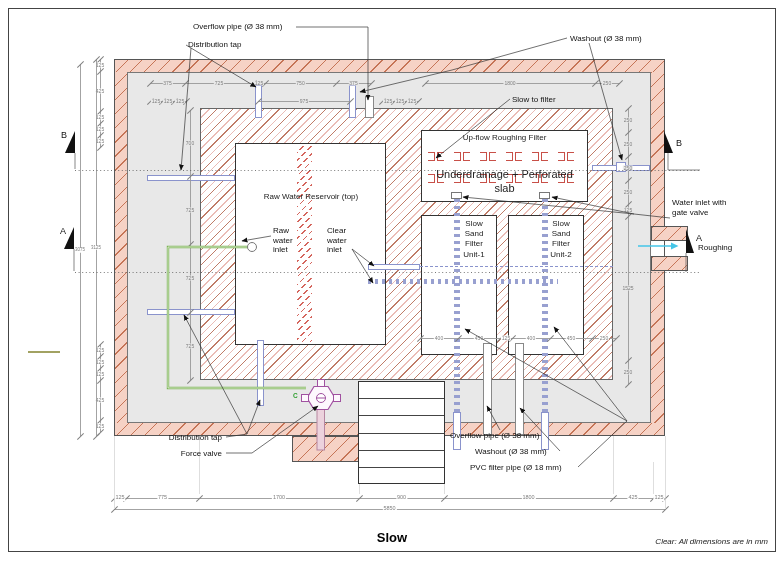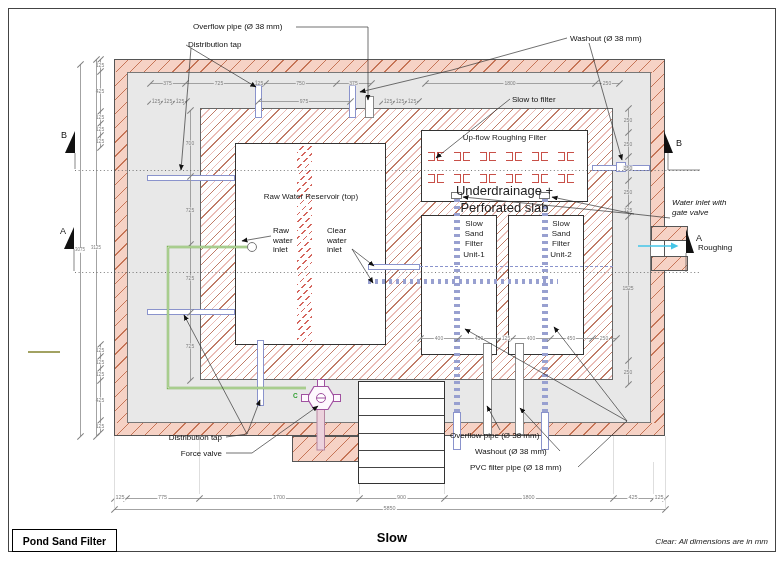--- a/index.html
+++ b/index.html
@@ -91,21 +91,21 @@
         <span class="bk bk-r"></span>
         <span class="bk bk-l"></span>
         <span class="bk bk-r"></span>
         <span class="bk bk-l"></span>
         <span class="bk bk-r"></span>
       </div>
     </div>
 
   <div class="abs room-label" style="left:240px;top:192px;width:142px">Raw Water Reservoir (top)</div>
   <div class="abs room-label" style="left:425px;top:133px;width:159px">Up-flow Roughing Filter</div>
-  <div class="abs room-label" style="left:425px;top:183px;width:159px;font-size:13px">Underdrainage + Perforated slab</div>
+  <div class="abs room-label" style="left:425px;top:167px;width:159px;font-size:11px">Underdrainage + Perforated slab</div>
   <div class="abs room-label" style="left:452px;top:219px;width:44px">Slow
 Sand
 Filter
 Unit-1</div>
   <div class="abs room-label" style="left:539px;top:219px;width:44px">Slow
 Sand
 Filter
 Unit-2</div>
 
   <div class="abs pipe" style="left:255px;top:85px;width:7px;height:33px"></div>
@@ -288,21 +288,21 @@
         <span class="lbl" style="background: rgb(232, 232, 232); left: 628px; top: 210px;">125</span>
         <span class="lbl" style="background: rgb(232, 232, 232); left: 628px; top: 288px;">1525</span>
         <span class="lbl" style="background: rgb(232, 232, 232); left: 628px; top: 372px;">250</span>
       </div>
     </div>
   <div id="callouts">
       <div class="callout" style="top: 22px; left: 193px;">Overflow pipe (Ø 38 mm)</div>
       <div class="callout" style="top: 40px; left: 188px;">Distribution tap</div>
       <div class="callout" style="top: 34px; left: 570px;">Washout (Ø 38 mm)</div>
       <div class="callout" style="top: 95px; left: 512px;">Slow to filter</div>
-      <div class="callout" style="top: 198px; left: 672px; font-style: italic;">Water inlet with
+      <div class="callout" style="top: 198px; left: 672px;">Water inlet with
 gate valve</div>
       <div class="callout" style="top: 243px; left: 698px;">Roughing</div>
       <div class="callout" style="top: 226px; left: 273px;">Raw
 water
 inlet</div>
       <div class="callout" style="top: 226px; left: 327px;">Clear
 water
 inlet</div>
       <div class="callout" style="top: 433px; right: 562px; text-align: right;">Distribution tap</div>
       <div class="callout" style="top: 449px; right: 562px; text-align: right;">Force valve</div>
@@ -372,19 +372,16 @@
       <polygon points="75,131 75,153 65,153" fill="#111"></polygon>
       <polyline points="75,153 75,169" class="thin"></polyline>
       <polygon points="74,227 74,249 64,249" fill="#111"></polygon>
       <polyline points="74,249 74,271" class="thin"></polyline>
       <polygon points="664,131 664,153 673,153" fill="#111"></polygon>
       <polyline points="668,153 668,170 700,170" class="thin"></polyline>
       <polygon points="686,229 686,253 694,253" fill="#111"></polygon>
       <polyline points="686,253 686,272" class="thin"></polyline>
     </svg>
 
-  <div class="abs title-box">
-    <span>Pond Sand Filter</span>
-  </div>
   <div class="abs caption">Slow</div>
   <div class="abs note">Clear: All dimensions are in mm</div>
   <div class="abs pump-c">C</div>
 </div>
 
 </body></html>

